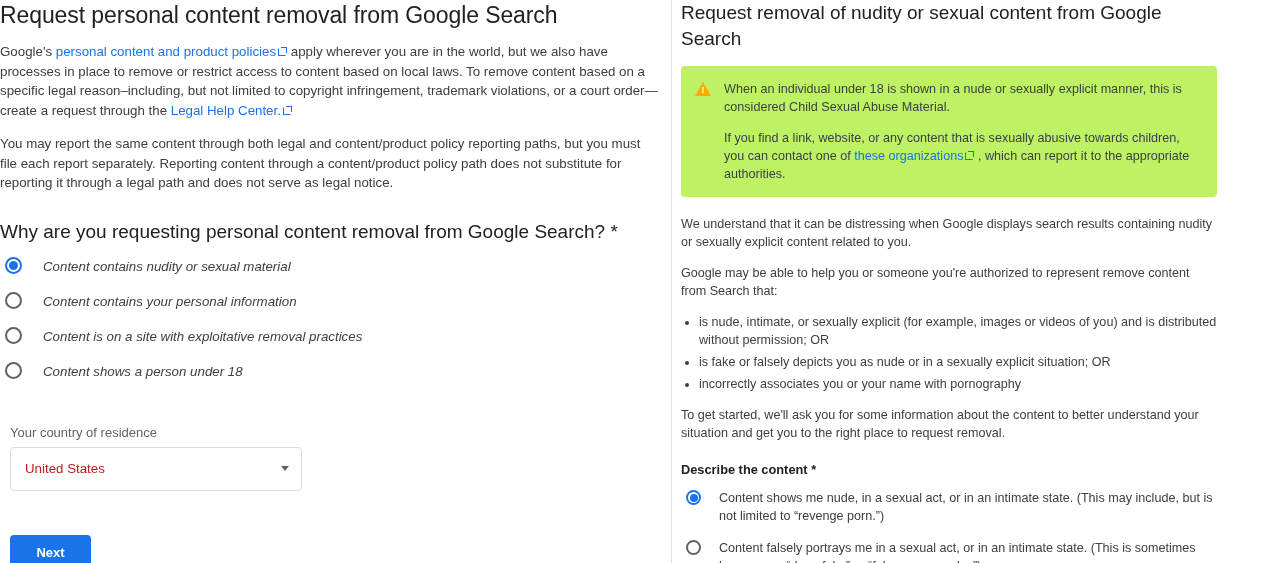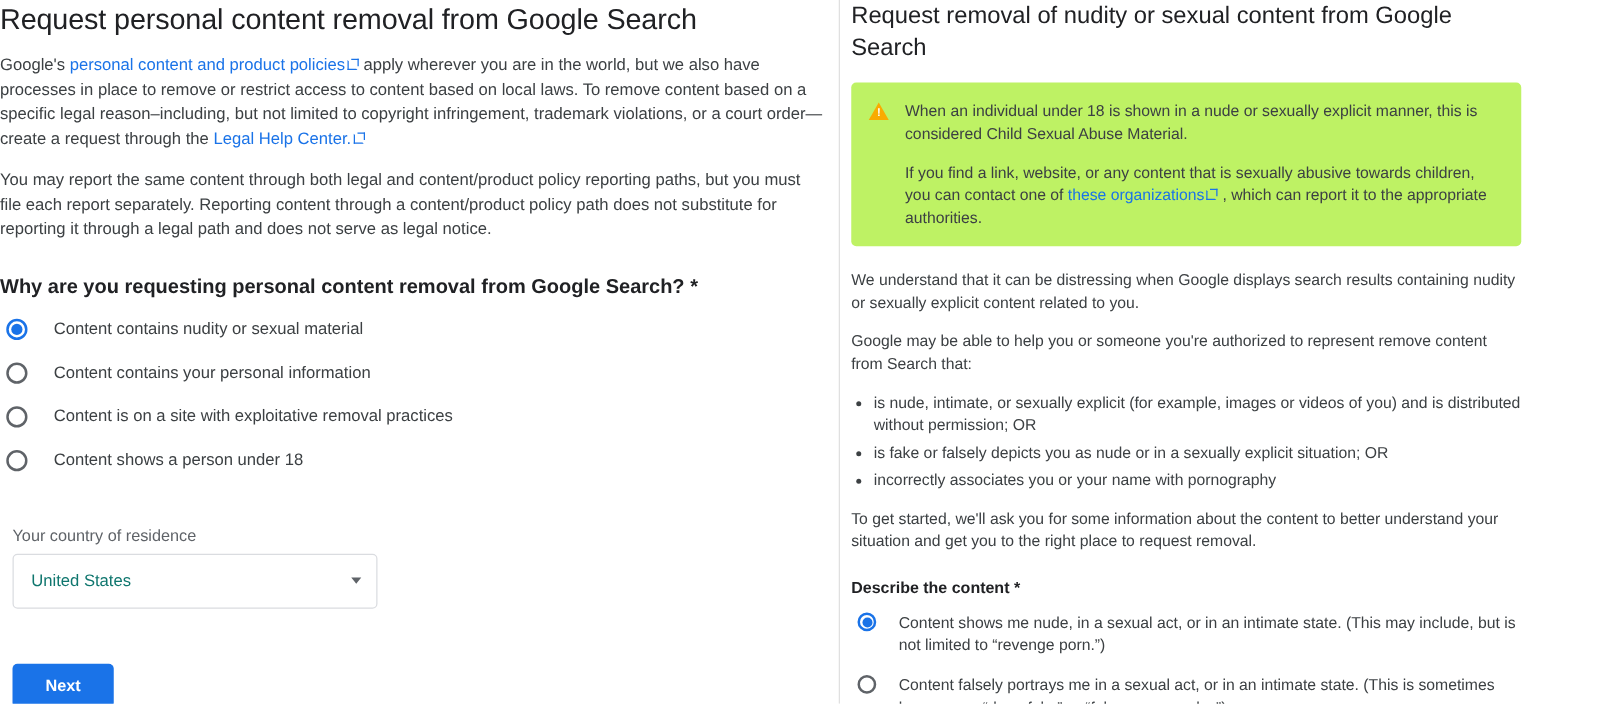--- a/index.html
+++ b/index.html
@@ -77,30 +77,31 @@
     position: absolute;
     right: 0;
     top: 0;
     width: 5px;
     height: 5px;
     border: 1px solid #1a73e8;
     border-bottom: none;
     border-left: none;
   }
   .question {
-    font-size: 16px;
-    font-weight: 700;
+    font-size: 19px;
+    font-weight: 400;
     color: #202124;
     margin: 28px 0 14px 0;
   }
   .radio-row {
     display: flex;
-    align-items: flex-end;
+    align-items: flex-start;
     margin: 0 0 16px 0;
     cursor: pointer;
+    font-style: italic;
   }
   .radio {
     width: 17px;
     height: 17px;
     border-radius: 50%;
     border: 2px solid #5f6368;
     box-sizing: border-box;
     flex: 0 0 auto;
     margin-left: 5px;
     position: relative;
@@ -138,21 +139,21 @@
     border-radius: 4px;
     margin-left: 10px;
     display: flex;
     align-items: center;
     justify-content: space-between;
     padding: 0 12px 0 14px;
     background: #fff;
   }
   .select-value {
     font-size: 13.3px;
-    color: #0f766e;
+    color: #b91c1c;
   }
   .caret {
     width: 0;
     height: 0;
     border-left: 4px solid transparent;
     border-right: 4px solid transparent;
     border-top: 5px solid #5f6368;
   }
   .next-btn {
     margin: 44px 0 0 10px;

